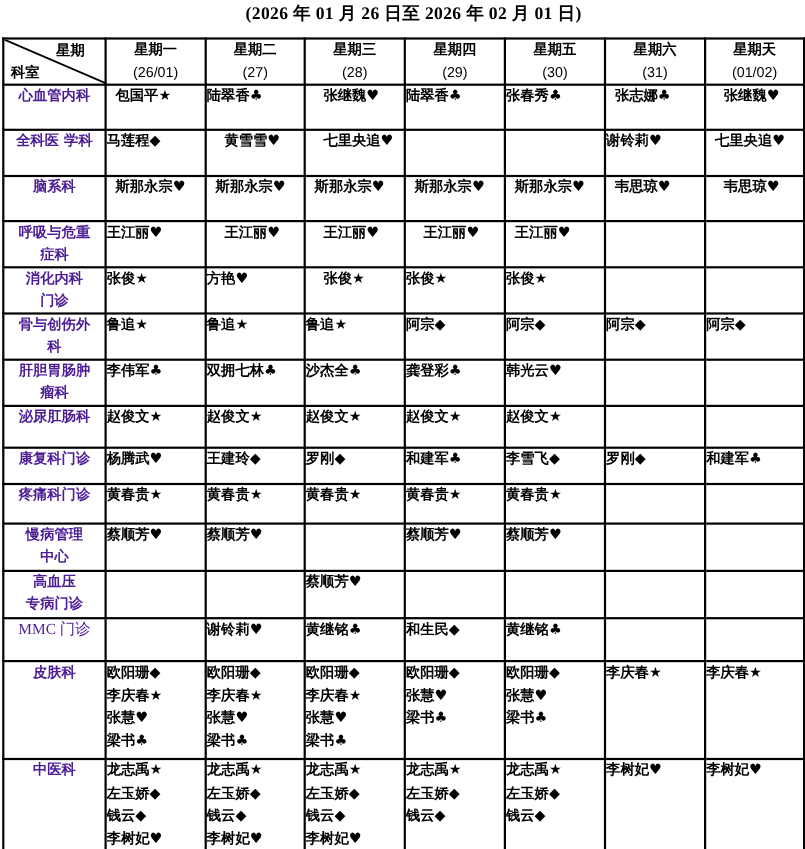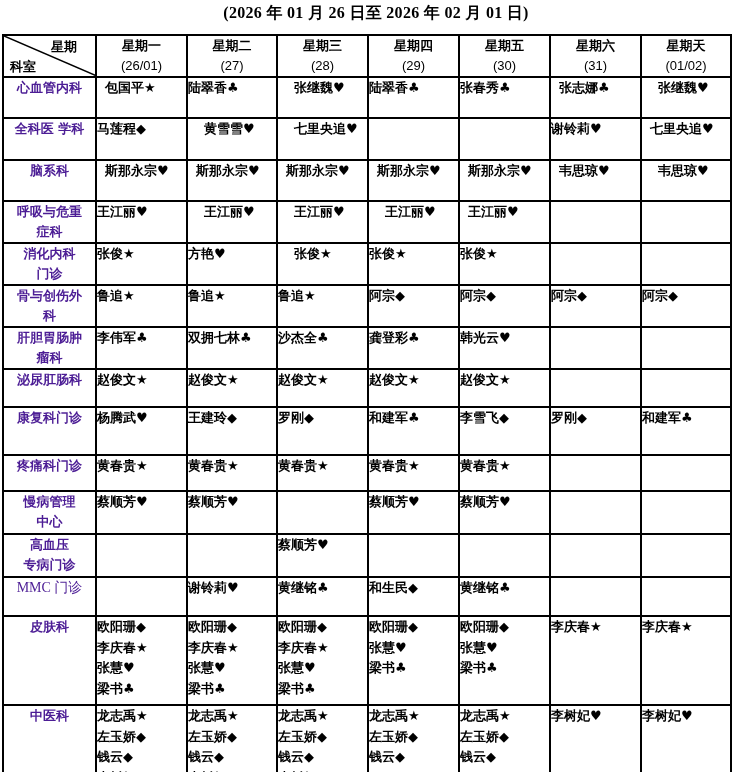--- a/index.html
+++ b/index.html
@@ -246,21 +246,21 @@
         </td>
         <td class="cell ">
           <span class="doc">赵俊文★</span>
         </td>
         <td class="cell ">
           <span class="doc">赵俊文★</span>
         </td>
         <td class="cell "></td>
         <td class="cell "></td>
       </tr>
-      <tr style="height: 48px;">
+      <tr style="height: 33px;">
         <td class="dept">康复科门诊</td>
         <td class="cell ">
           <span class="doc">杨腾武♥</span>
         </td>
         <td class="cell ">
           <span class="doc">王建玲◆</span>
         </td>
         <td class="cell ">
           <span class="doc">罗刚◆</span>
         </td>

